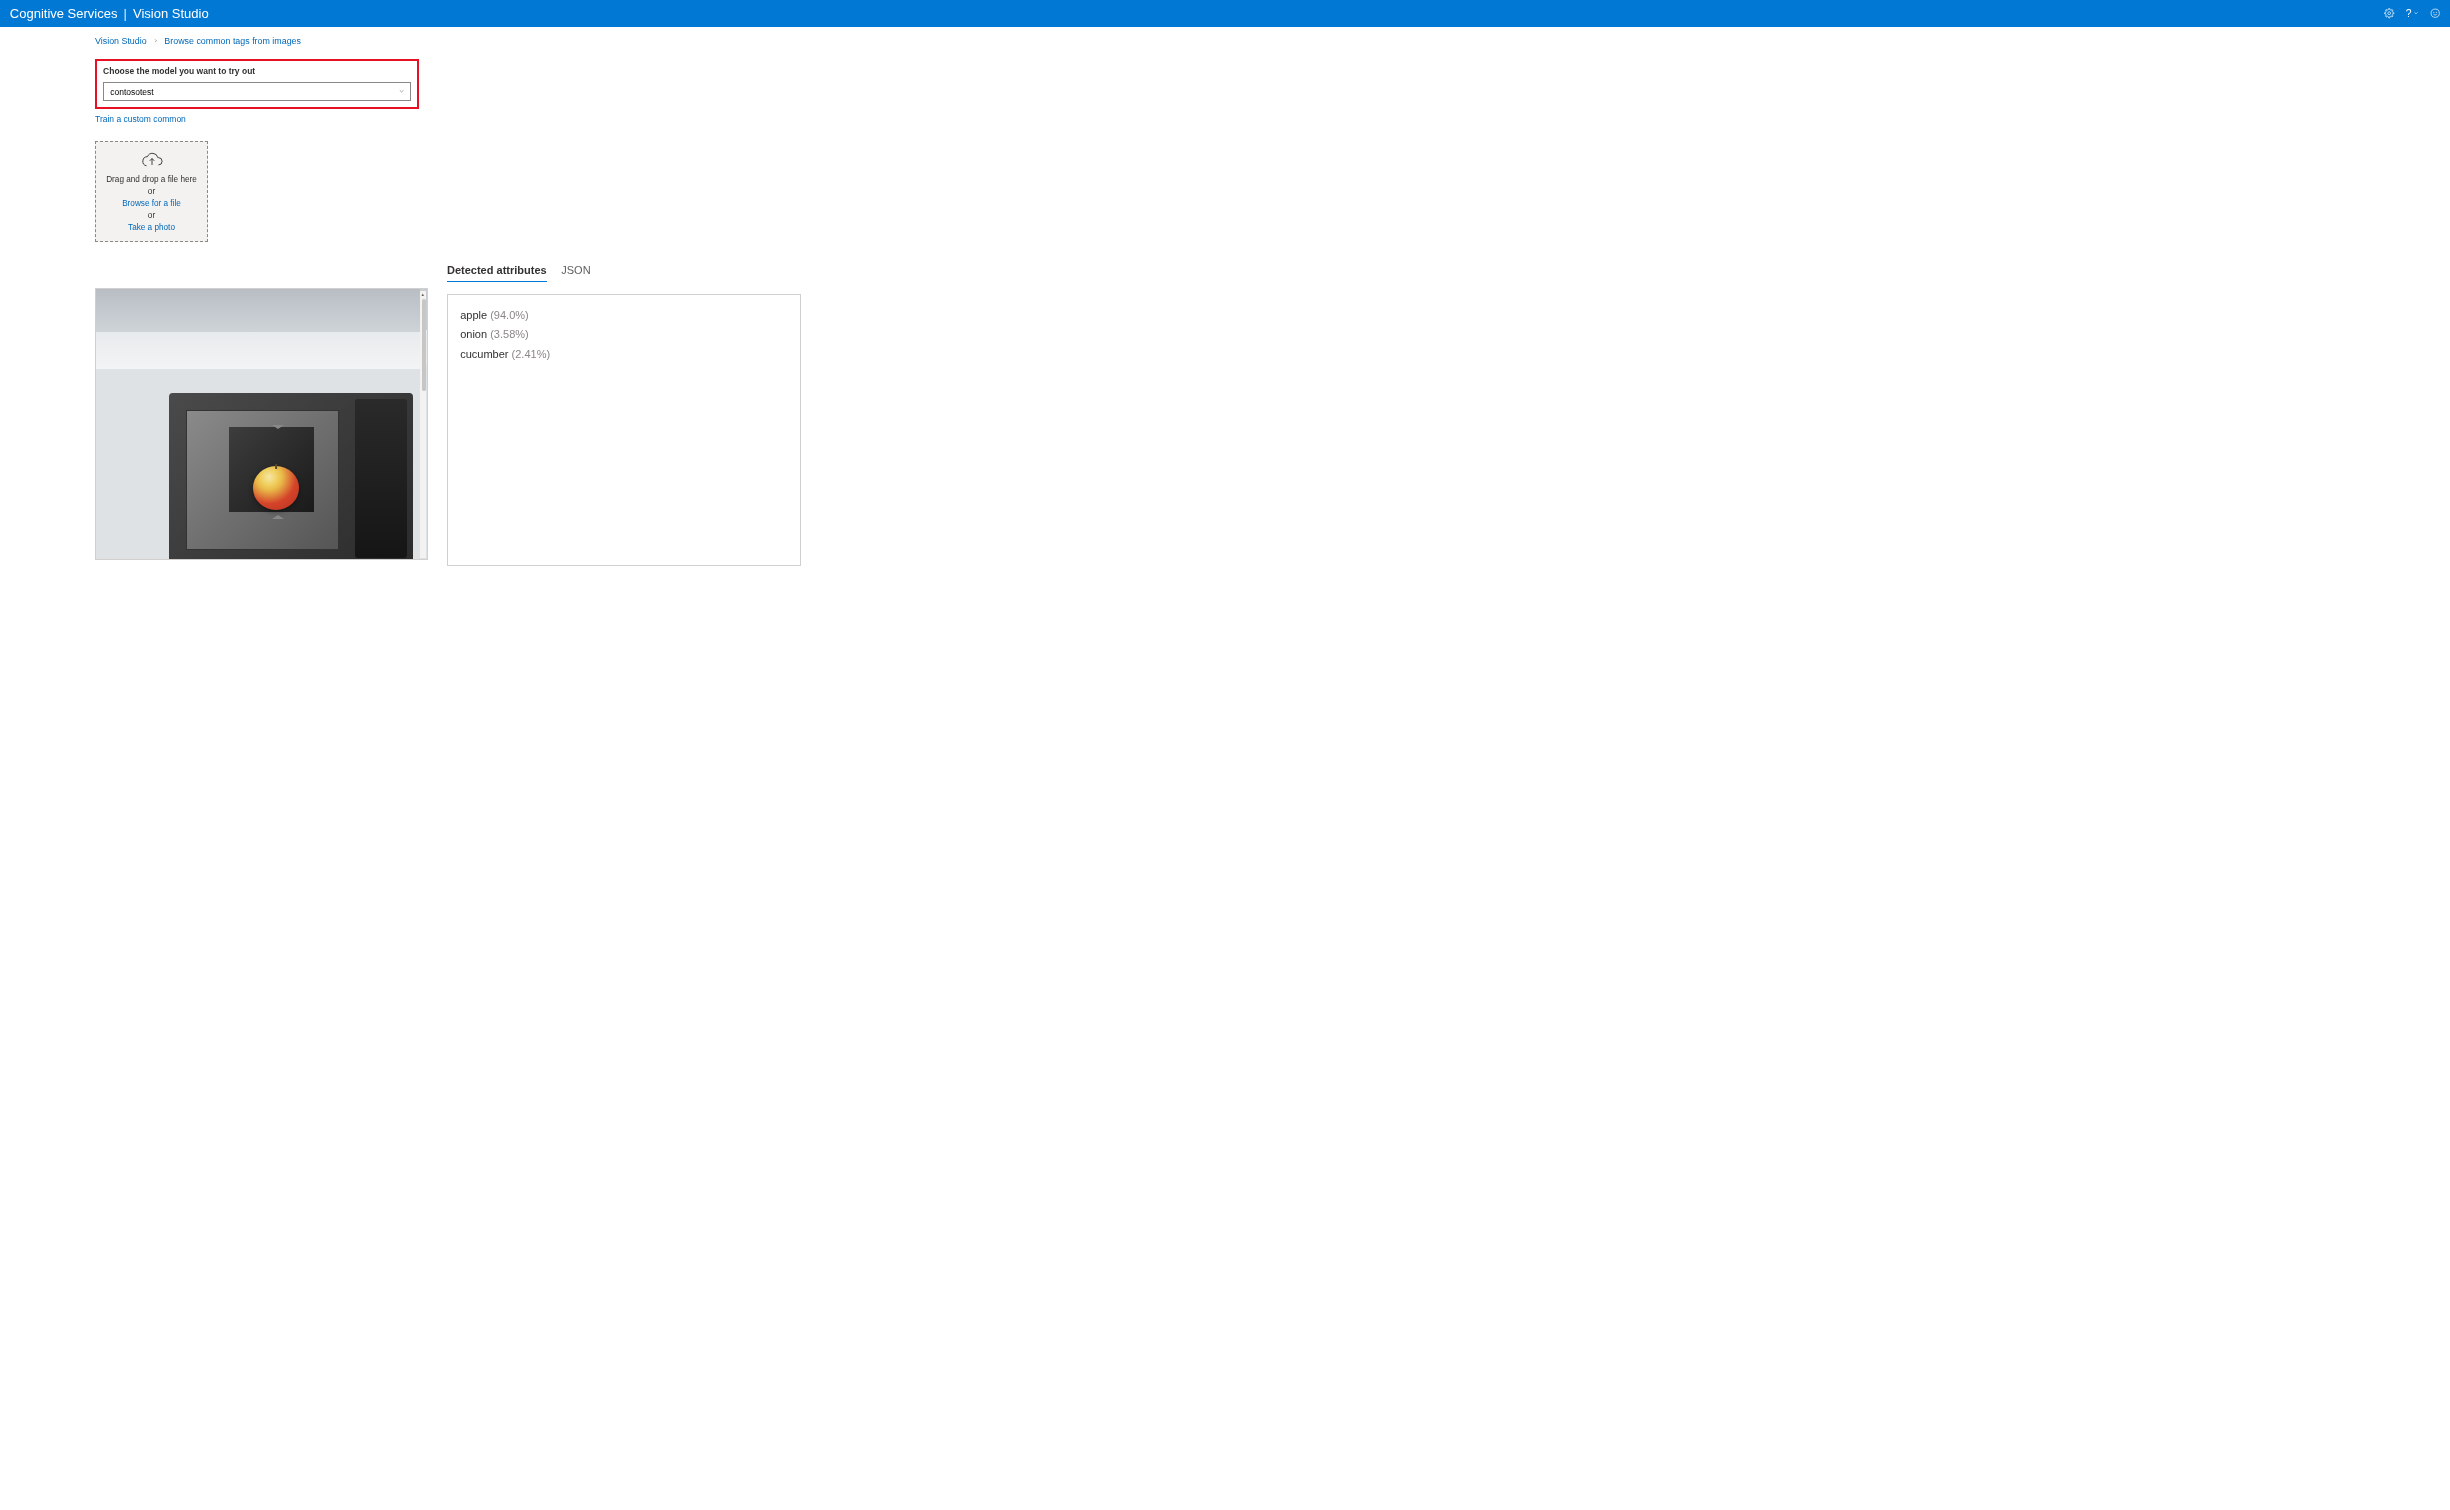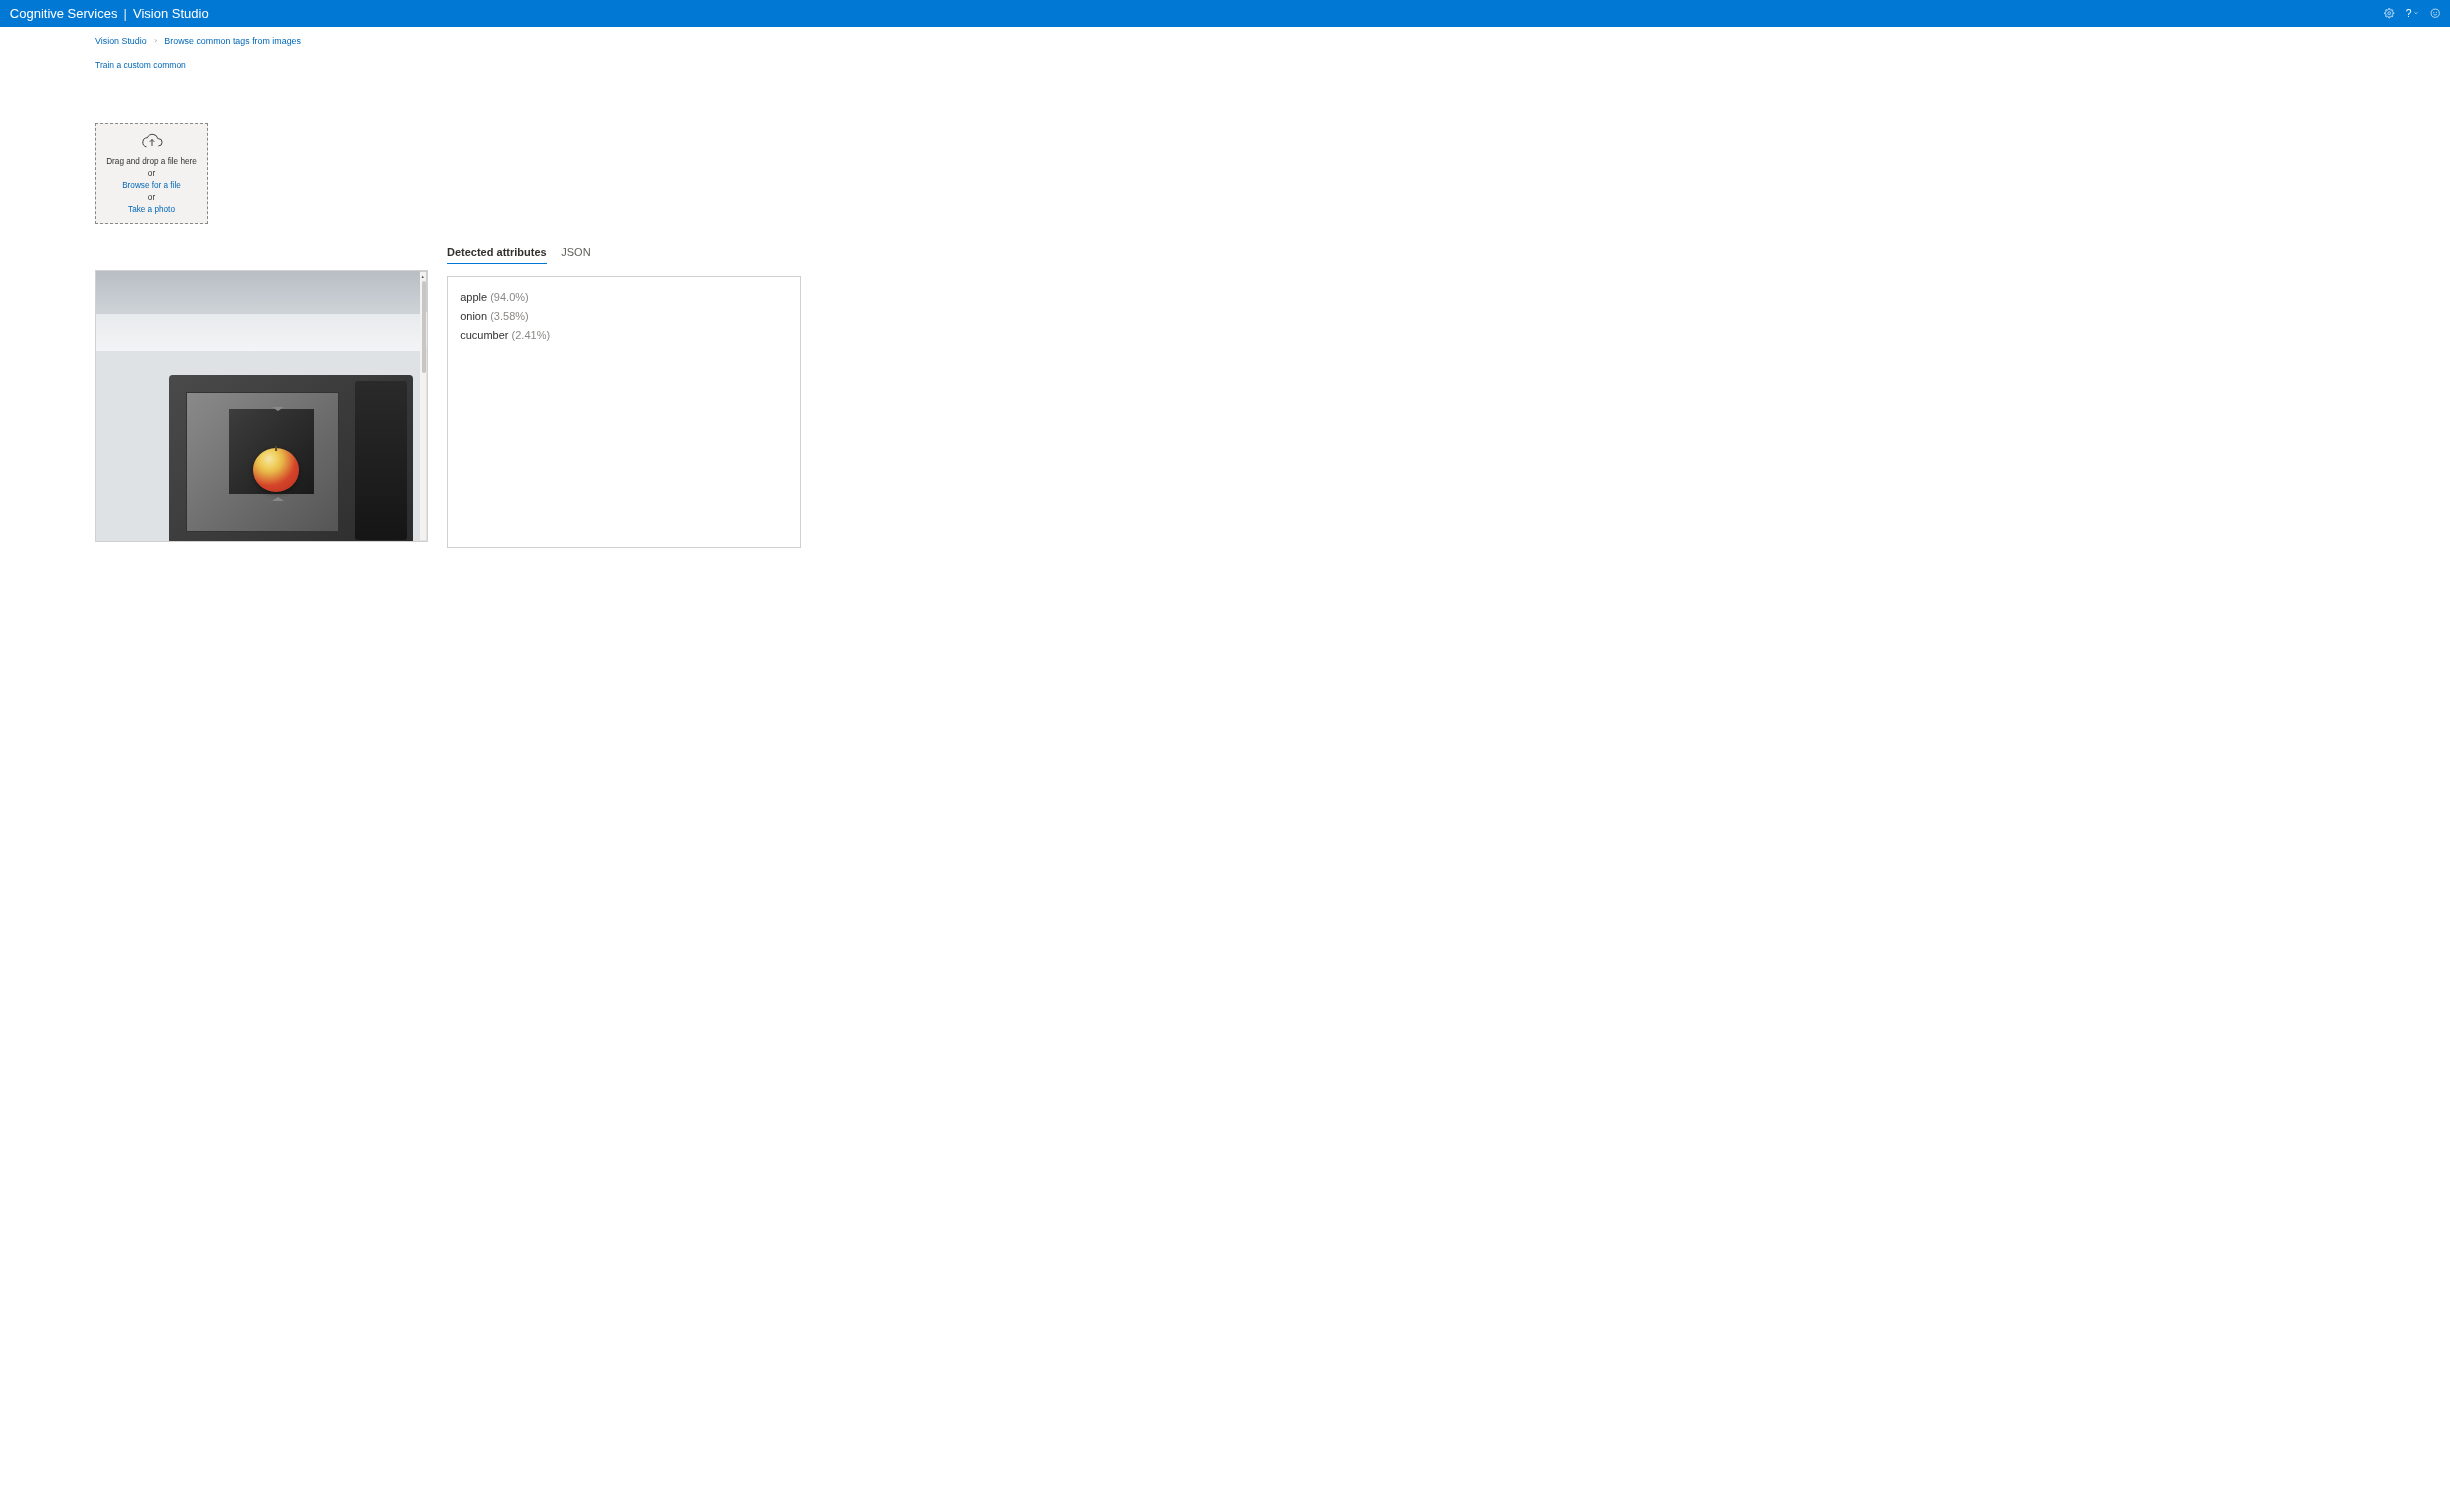--- a/index.html
+++ b/index.html
@@ -119,21 +119,20 @@
       border: 0.6px dashed #8a8886;
       background: #f3f2f1;
       width: 113px;
       padding: 8.5px 4.9px 7.3px 4.9px;
       display: flex;
       flex-direction: column;
       align-items: center;
       text-align: center;
       font-size: 8.2px;
       line-height: 1.45;
-      margin-top: 36px;
     }
 
     .upload-icon {
       margin-bottom: 3.7px;
     }
 
     .upload-text {
       color: #323130;
     }
 
@@ -379,20 +378,31 @@
   <div class="breadcrumb">
     <span class="breadcrumb-link">Vision Studio</span>
     <span class="breadcrumb-sep">
       <svg width="5.5" height="5.5" viewBox="0 0 24 24" fill="none" stroke="#605e5c" stroke-width="2.5">
         <polyline points="9 18 15 12 9 6"></polyline>
       </svg>
     </span>
     <span class="breadcrumb-link">Browse common tags from images</span>
   </div>
 
+  <div class="highlight-box">
+    <div class="model-label">Choose the model you want to try out</div>
+    <div class="select-wrapper">
+      <input type="text" readonly="" class="model-select" value="contosotest" style="">
+      <span class="select-chevron">
+        <svg width="7.3" height="7.3" viewBox="0 0 24 24" fill="none" stroke="#605e5c" stroke-width="1.8">
+          <polyline points="6 9 12 15 18 9"></polyline>
+        </svg>
+      </span>
+    </div>
+  </div>
 
   <span class="train-link">Train a custom common</span>
 
   <div class="upload-box">
     <span class="upload-icon">
       <svg width="22" height="16" viewBox="0 0 48 34" fill="none" stroke="#323130" stroke-width="2">
         <path d="M38 30a8 8 0 0 0 0-16 8 8 0 0 0-1.2.1A12 12 0 0 0 14 12a10 10 0 0 0-2 19.8"></path>
         <path d="M24 30V16M19 21l5-5 5 5"></path>
       </svg>
     </span>

